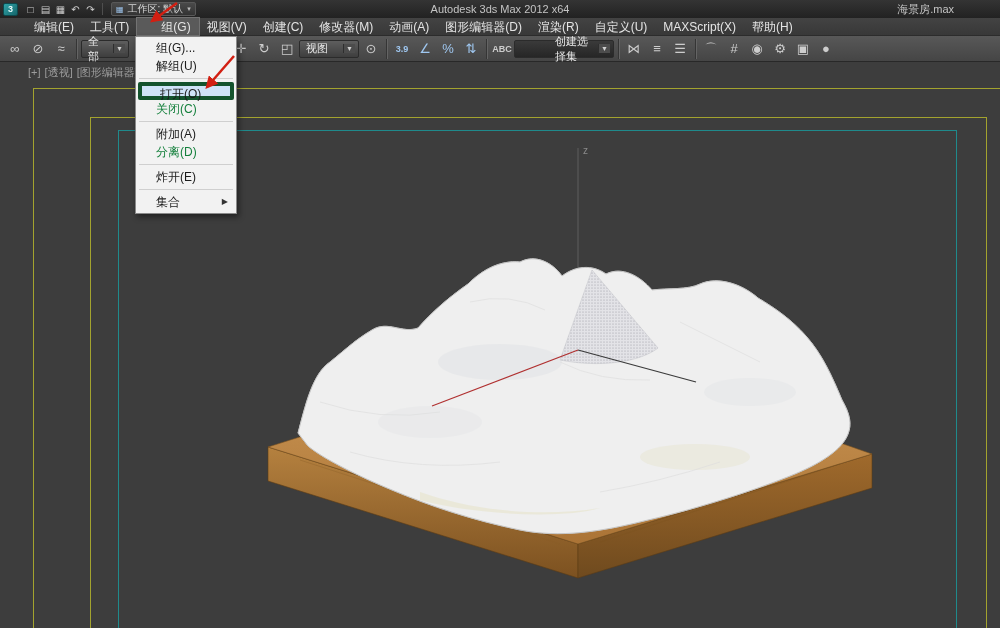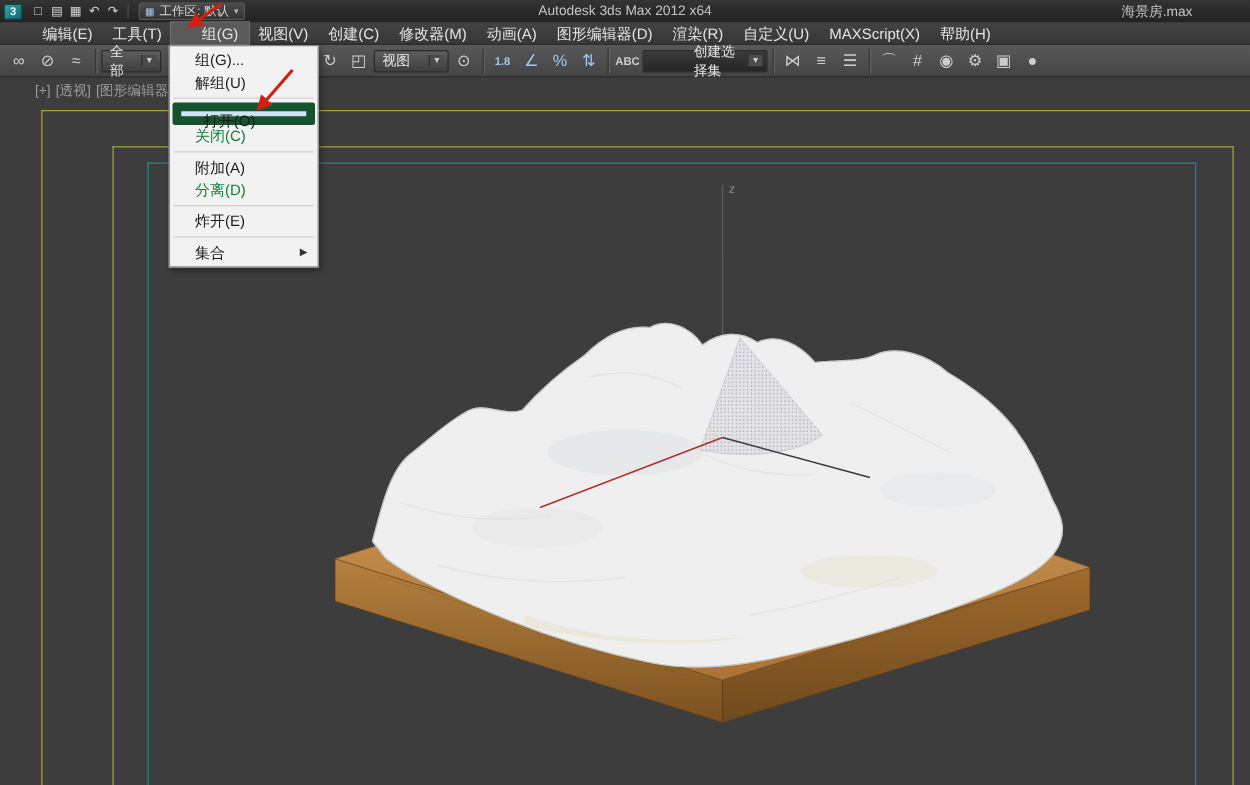--- a/index.html
+++ b/index.html
@@ -54,25 +54,25 @@
   .safe-rect { position: absolute; pointer-events: none; }
   .safe-outer { left: 33px; top: 26px; width: 3000px; height: 3000px;
     border-left: 1px solid #a3a32e; border-top: 1px solid #a3a32e; }
   .safe-inner { left: 90px; top: 55px; width: 897px; height: 3000px;
     border: 1px solid #a3a32e; border-bottom: none; }
   .safe-action { left: 118px; top: 68px; width: 839px; height: 3000px;
     border: 1px solid #1f8a8c; border-bottom: none; }
   .scene-svg { position: absolute; inset: 0; }
 
   
-  .dropdown { position: absolute; left: 135px; top: 36px; width: 120px; z-index: 40;
+  .dropdown { position: absolute; left: 135px; top: 36px; width: 102px; z-index: 40;
     background: #f2f2f2; border: 1px solid #8a8a8a; box-shadow: 2px 3px 6px rgba(0,0,0,.45);
     padding: 2px 0; font-size: 12px; color: #1c1c1c; }
   .mi { height: 18px; line-height: 18px; padding: 0 10px 0 18px; white-space: nowrap; position: relative; margin: 0 2px; }
-  .mi.highlight { background: #cfe3f7; border: 7px solid #14532d; border-radius: 2px; line-height: 16px; }
+  .mi.highlight { background: #cfe3f7; border: 4px solid #14532d; border-radius: 2px; line-height: 16px; }
   .mi.disabled { color: #15803d; }
   .mi .sub-arrow { position: absolute; right: 6px; top: 0; font-size: 8px; color: #333; }
   .menu-sep { border-top: 1px solid #cfcfcf; margin: 3px 3px; }
 
   
   .arrows { position: absolute; inset: 0; z-index: 50; pointer-events: none; }
 </style>
 </head>
 <body>
 
@@ -126,21 +126,21 @@
     <div class="tb-sep"></div>
     <div class="tb-icon">✛</div>
     <div class="tb-icon">↻</div>
     <div class="tb-icon">◰</div>
     <div class="tb-dd dd-coord">
       <span>视图</span>
       <span class="dd-arrow">▼</span>
     </div>
     <div class="tb-icon">⊙</div>
     <div class="tb-sep"></div>
-    <div class="tb-icon blue small">1.8</div>
+    <div class="tb-icon blue small">3.9</div>
     <div class="tb-icon blue">∠</div>
     <div class="tb-icon blue">%</div>
     <div class="tb-icon blue">⇅</div>
     <div class="tb-sep"></div>
     <div class="tb-icon small">ABC</div>
     <div class="tb-dd dd-named">
       <span>创建选择集</span>
       <span class="dd-arrow">▼</span>
     </div>
     <div class="tb-sep"></div>

